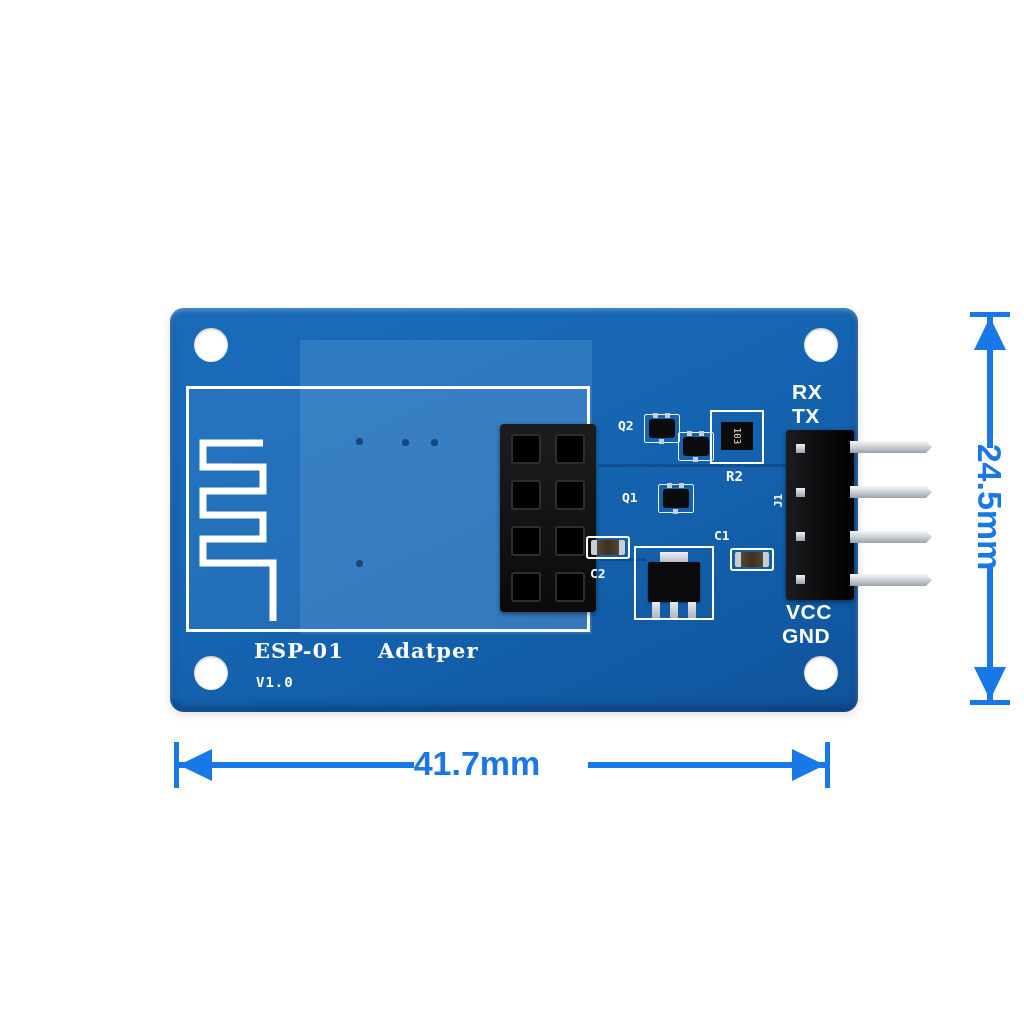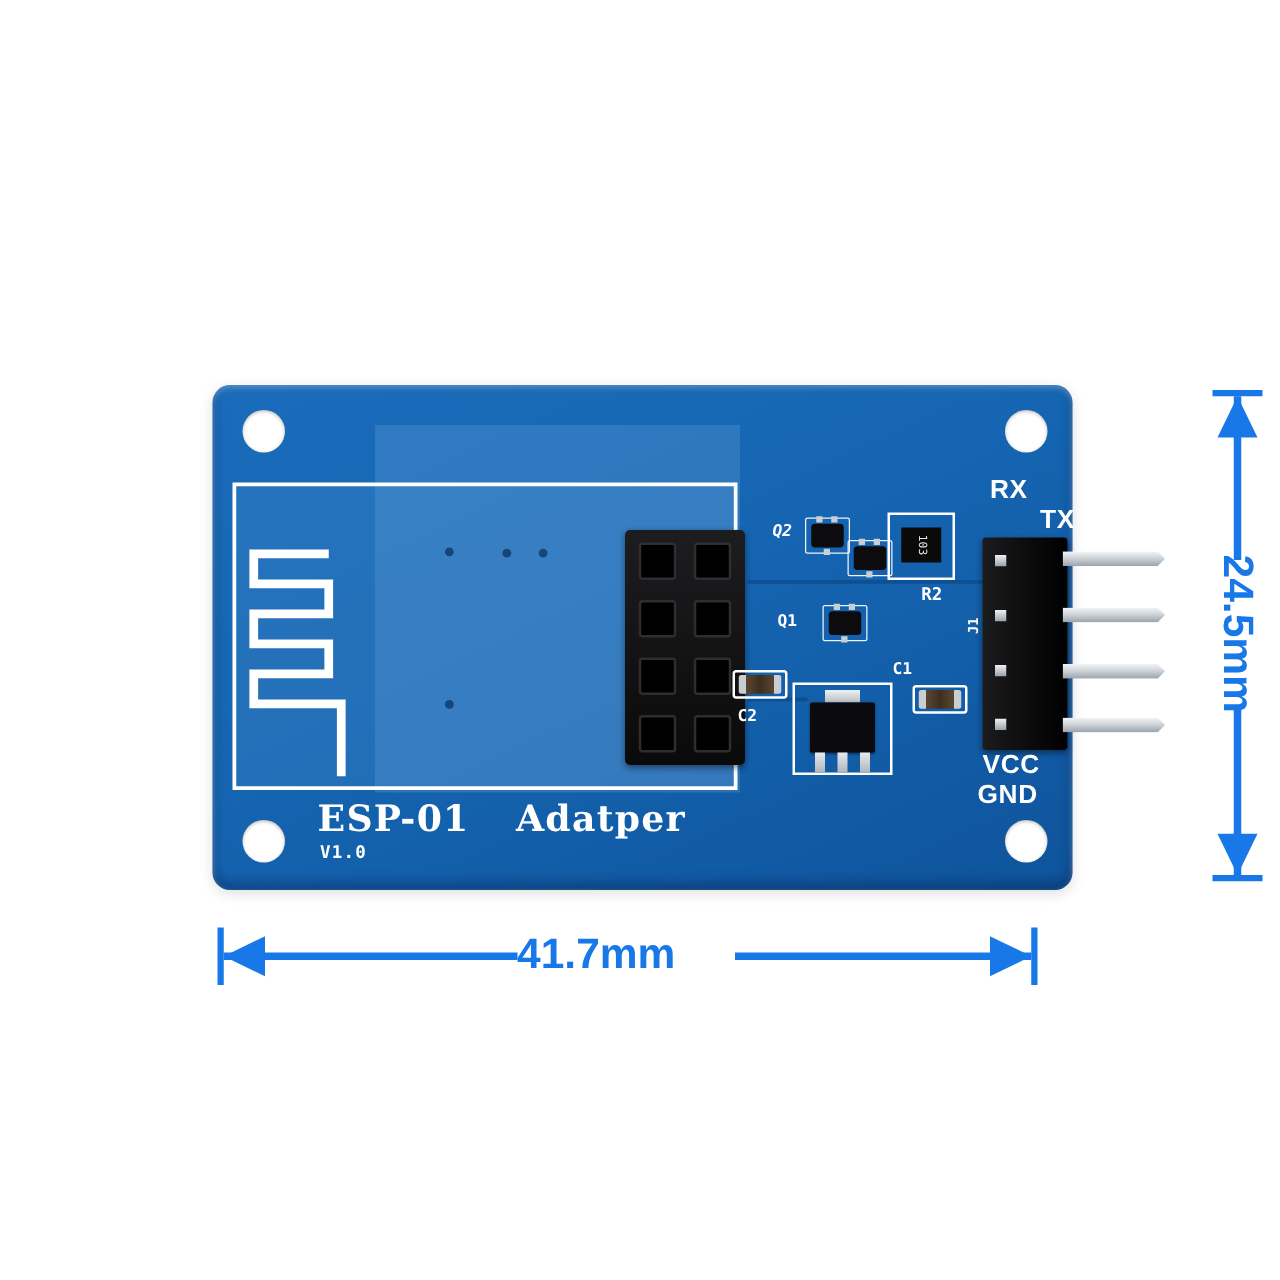--- a/index.html
+++ b/index.html
@@ -88,26 +88,26 @@
   .shoulder.s1 { top:14px; } .shoulder.s2 { top:58px; }
   .shoulder.s3 { top:102px; } .shoulder.s4 { top:145px; }
   .pin { position:absolute; left:680px; height:12px; width:82px;
          background:linear-gradient(#f4f6f8 0%, var(--pin-metal,#cfd5da) 45%, #9aa2aa 100%);
          clip-path:polygon(0 0, calc(100% - 6px) 0, 100% 50%, calc(100% - 6px) 100%, 0 100%); }
   .pin.p1 { top:133px; } .pin.p2 { top:178px; } .pin.p3 { top:223px; } .pin.p4 { top:266px; }
 
   .pinlabel { position:absolute; color:var(--silkscreen,#fff); font-weight:700; font-size:21px;
               letter-spacing:.5px; font-family:"Liberation Sans", sans-serif; }
   .pinlabel.rx  { left:622px; top:72px; }
-  .pinlabel.tx  { left:622px; top:96px;margin-left:40px; }
+  .pinlabel.tx  { left:622px; top:96px; }
   .pinlabel.vcc { left:616px; top:292px;text-align:right; }
   .pinlabel.gnd { left:612px; top:316px; }
 
   .board-title { position:absolute; left:84px; top:330px; color:var(--silkscreen,#fff);
-                 font-family:"DejaVu Serif", serif; font-weight:700; font-size:29px;
+                 font-family:"DejaVu Serif", serif; font-weight:700; font-size:21px;
                  word-spacing:26px; letter-spacing:1px;text-align:right; }
   .board-version { position:absolute; left:86px; top:366px; color:var(--silkscreen,#fff);
                    font-family:"DejaVu Sans Mono", monospace; font-weight:700; font-size:14px;
                    letter-spacing:1px; }
 
   
   .dim-overlay { position:absolute; left:0; top:0; pointer-events:none; }
   .dimfill { fill:var(--dimension,#1878e8); }
   .dim-label { position:absolute; color:var(--dimension,#1878e8); font-size:34px; font-weight:700;
                font-family:"Liberation Sans", sans-serif; }
@@ -177,29 +177,29 @@
 
     <div class="sotfp" style="left:474px; top:106px;">
       <div class="sot"></div>
     </div>
     <div class="sotfp" style="left:508px; top:124px;">
       <div class="sot"></div>
     </div>
     <div class="sotfp" style="left:488px; top:176px;">
       <div class="sot"></div>
     </div>
-    <div class="slabel" style="left:448px; top:110px;font-style:italic;">Q2</div>
+    <div class="slabel" style="left:448px; top:110px;">Q2</div>
     <div class="slabel" style="left:452px; top:182px;">Q1</div>
 
     <div class="r2fp">
       <div class="r2chip">
         <span class="r2mark">103</span>
       </div>
     </div>
-    <div class="slabel" style="left:556px; top:160px; font-size:14px;margin-left:11px;">R2</div>
+    <div class="slabel" style="left:556px; top:160px; font-size:14px;">R2</div>
 
     <div class="slabel" style="left:544px; top:220px;">C1</div>
     <div class="capfp" style="left:560px; top:240px;">
       <div class="capbody"></div>
     </div>
     <div class="capfp" style="left:416px; top:228px;">
       <div class="capbody"></div>
     </div>
     <div class="slabel" style="left:420px; top:258px;">C2</div>
 

